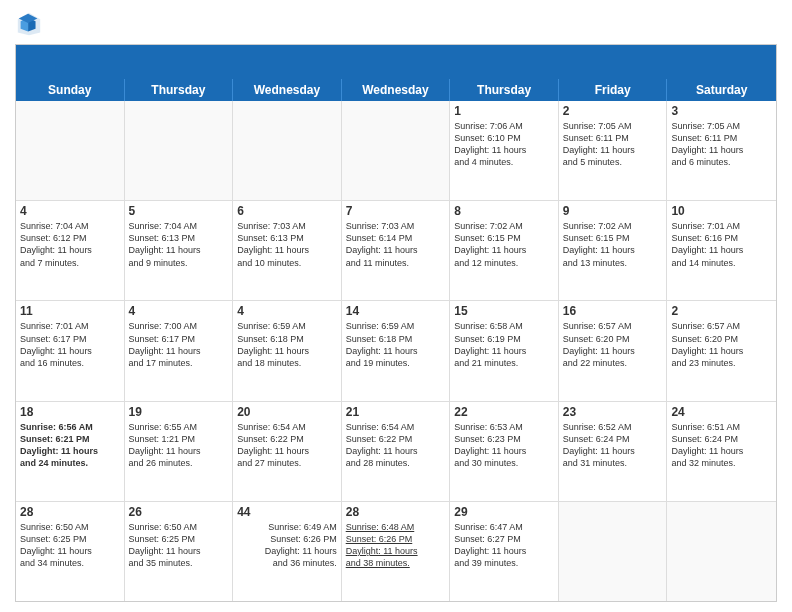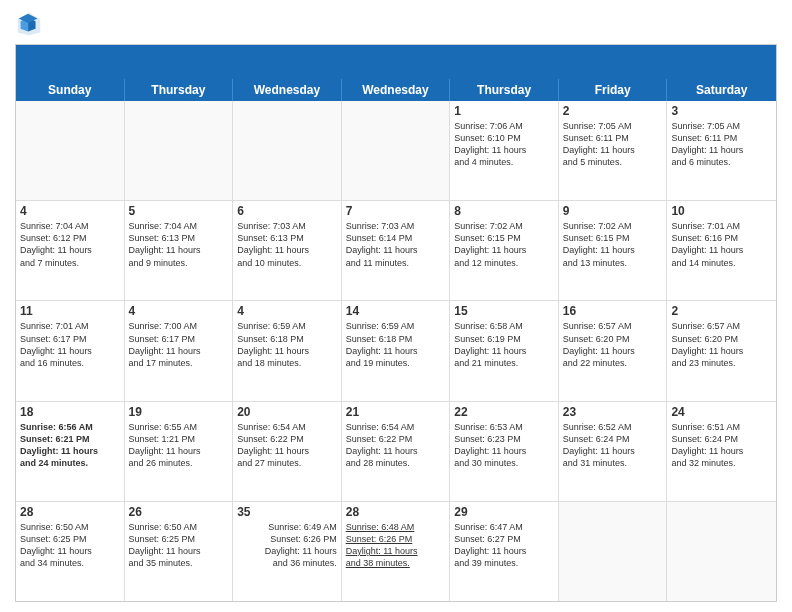--- a/index.html
+++ b/index.html
@@ -339,21 +339,21 @@
 and 34 minutes.</div>
           </div>
           <div class="cal-cell">
             <div class="day-number">26</div>
             <div class="cell-info" style="white-space: pre-line;">Sunrise: 6:50 AM
 Sunset: 6:25 PM
 Daylight: 11 hours
 and 35 minutes.</div>
           </div>
           <div class="cal-cell">
-            <div class="day-number">35</div>
+            <div class="day-number">44</div>
             <div class="cell-info" style="white-space: pre-line; text-align: right;">Sunrise: 6:49 AM
 Sunset: 6:26 PM
 Daylight: 11 hours
 and 36 minutes.</div>
           </div>
           <div class="cal-cell">
             <div class="day-number">28</div>
             <div class="cell-info" style="white-space: pre-line; text-decoration: underline;">Sunrise: 6:48 AM
 Sunset: 6:26 PM
 Daylight: 11 hours

